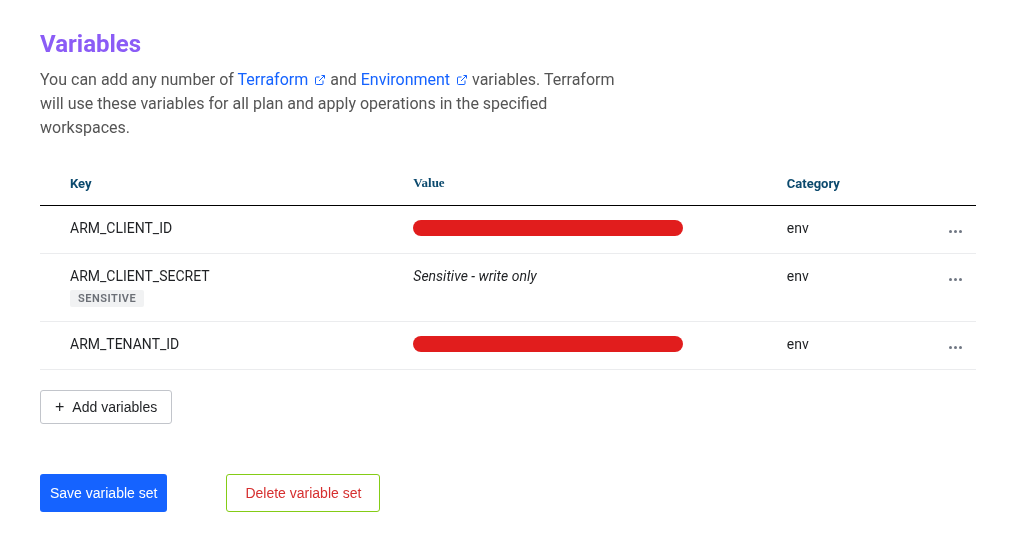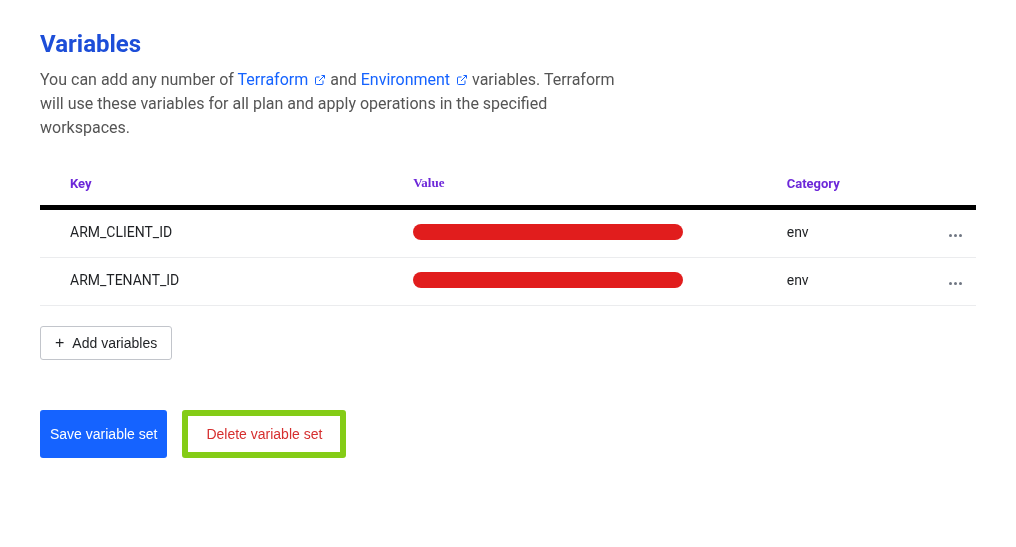--- a/index.html
+++ b/index.html
@@ -7,21 +7,21 @@
       font-family: -apple-system, BlinkMacSystemFont, "Segoe UI", Roboto, Helvetica, Arial, sans-serif;
       color: #1f2124;
       background: #fff;
       padding: 30px 40px;
       font-size: 14px;
     }
     .page-title {
       font-size: 24px;
       font-weight: 700;
       margin-bottom: 10px;
-      color: #1d4ed8;
+      color: #8b5cf6;
     }
     .description {
       color: #555;
       font-size: 16px;
       line-height: 1.5;
       margin-bottom: 25px;
       max-width: 600px;
     }
     .link {
       color: #1563ff;
@@ -37,23 +37,23 @@
     }
     .ext-icon svg { display: block; }
     .table {
       width: 100%;
       border-collapse: collapse;
     }
     .table th {
       text-align: left;
       font-weight: 700;
       font-size: 13px;
-      color: #6d28d9;
+      color: #0c4a6e;
       padding: 10px 30px 14px 30px;
-      border-bottom: 5px solid #000000;
+      border-bottom: 1px solid #000000;
     }
     .table td {
       padding: 14px 30px;
       border-bottom: 1px solid #ebecee;
       vertical-align: top;
       color: #1f2124;
     }
     .key-cell {
       font-weight: 400;
     }
@@ -118,25 +118,26 @@
       color: #fff;
       border: none;
       padding: 10px 10px;
       border-radius: 3px;
       font-size: 14px;
       cursor: pointer;
     }
     .danger-btn {
       background: #fff;
       color: #d62f2f;
-      border: 6px solid #84cc16;
+      border: 1px solid #84cc16;
       padding: 10px 18px;
       border-radius: 3px;
       font-size: 14px;
       cursor: pointer;
+      margin-left: 44px;
     }
     .col-key { width: 37%; }
     .col-value { width: 40%; font-family: Liberation Serif, serif; }
     .col-category { width: 17%; }
   </style>
 </head>
 <body>
 
 
 
@@ -182,20 +183,33 @@
       <td class="key-cell">ARM_CLIENT_ID</td>
       <td><span class="redacted" style="width:270px"></span></td>
       <td>env</td>
       <td class="actions-cell"><span class="more-btn">
             <span class="dot"></span>
             <span class="dot"></span>
             <span class="dot"></span>
           </span></td>
     </tr>
     <tr>
+      <td>
+        <div class="key-cell">ARM_CLIENT_SECRET</div>
+        <div class="sensitive-badge">SENSITIVE</div>
+      </td>
+      <td class="sensitive-value">Sensitive - write only</td>
+      <td>env</td>
+      <td class="actions-cell"><span class="more-btn">
+            <span class="dot"></span>
+            <span class="dot"></span>
+            <span class="dot"></span>
+          </span></td>
+    </tr>
+    <tr>
       <td class="key-cell">ARM_TENANT_ID</td>
       <td><span class="redacted" style="width:270px"></span></td>
       <td>env</td>
       <td class="actions-cell"><span class="more-btn">
             <span class="dot"></span>
             <span class="dot"></span>
             <span class="dot"></span>
           </span></td>
     </tr>
   </tbody>

